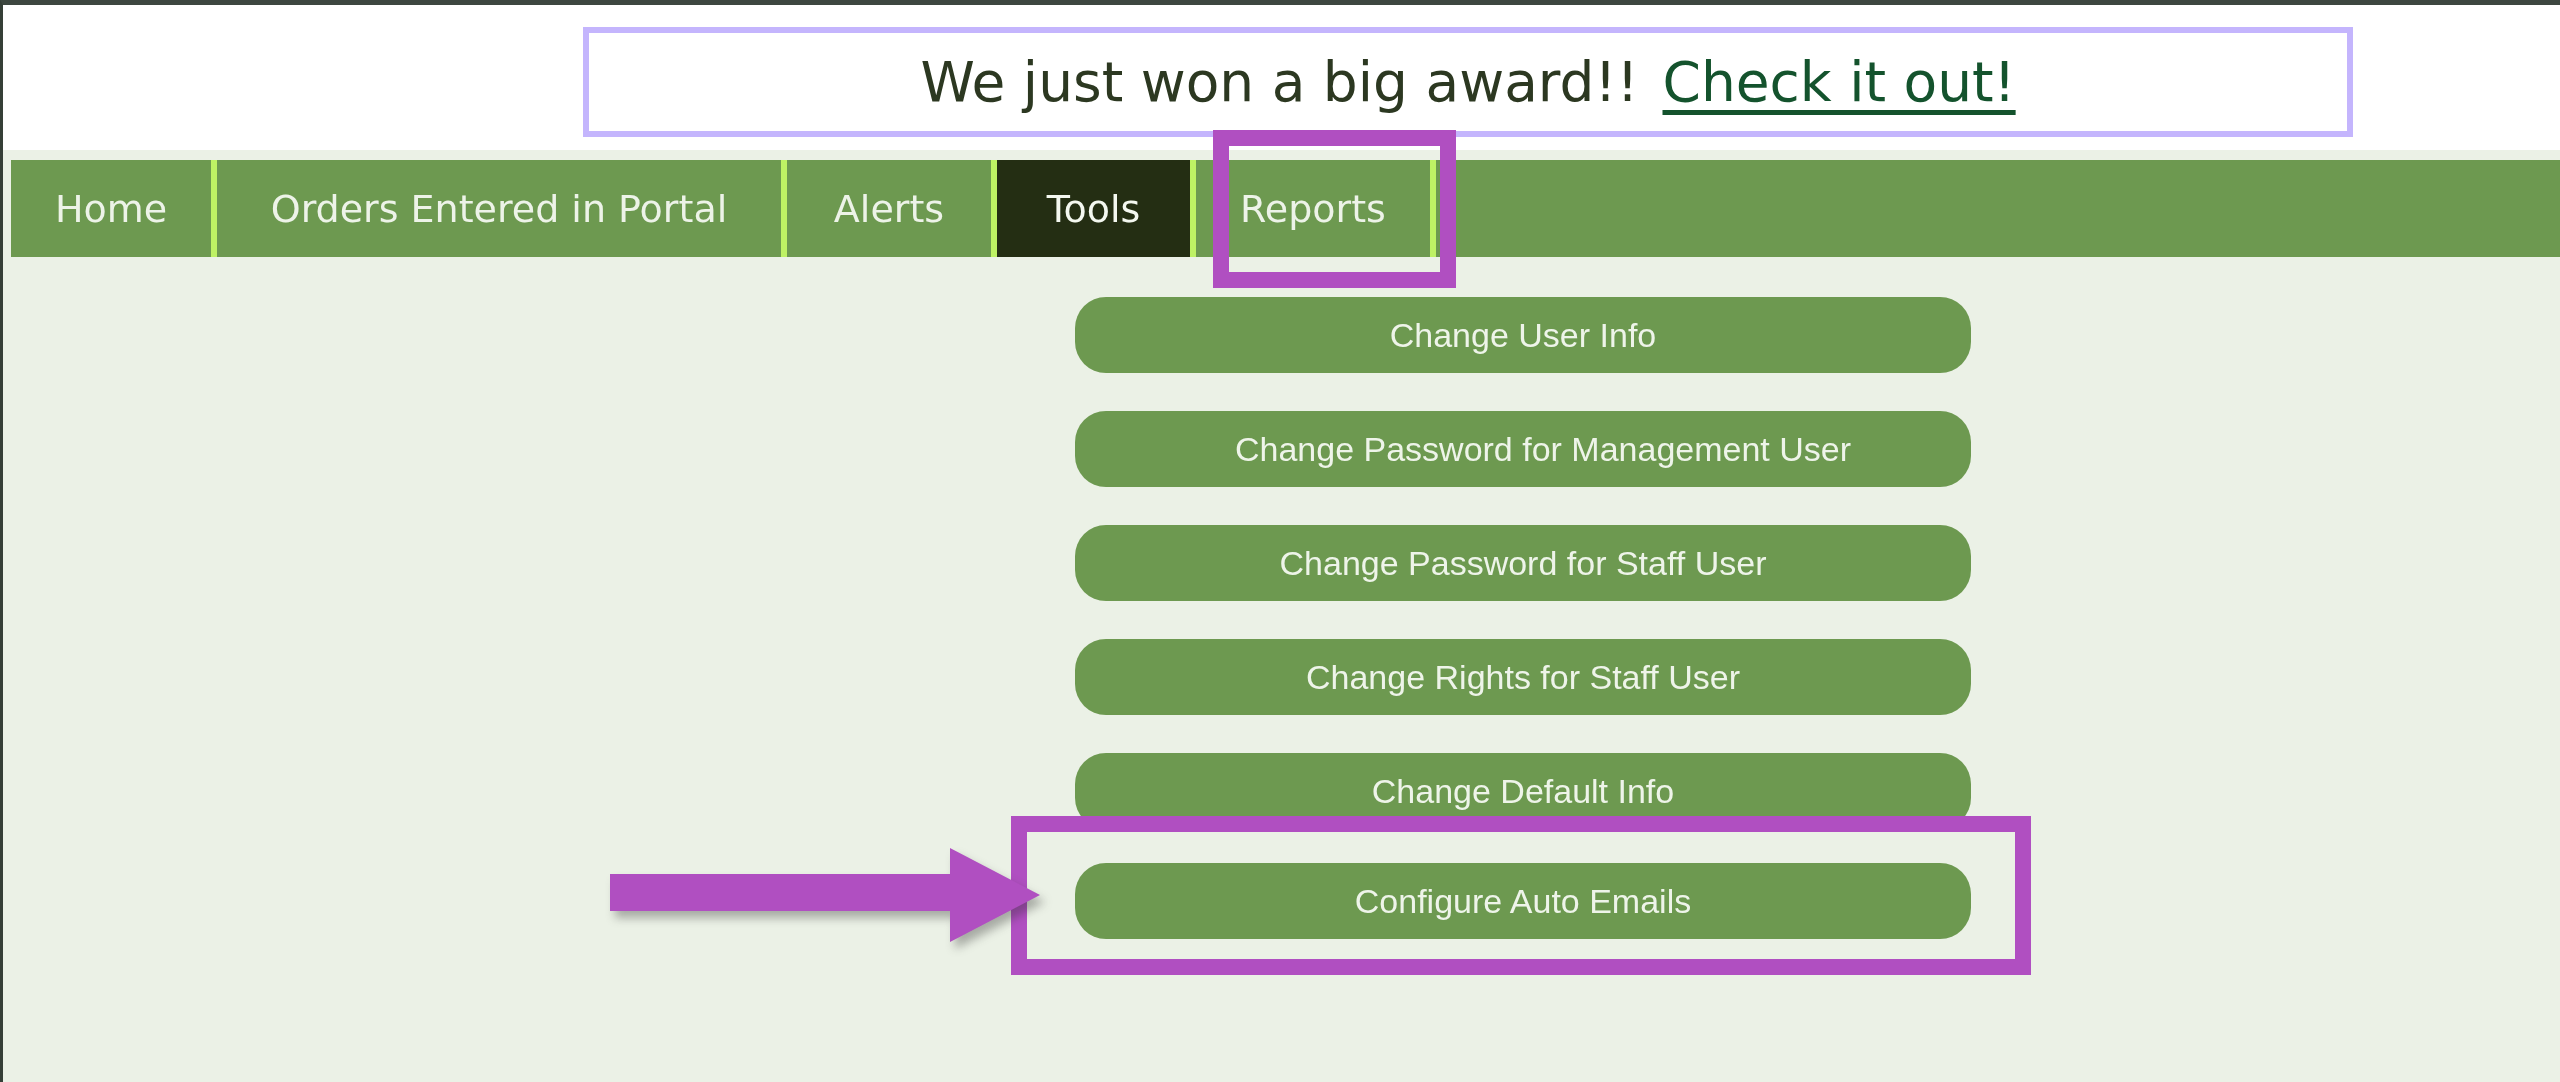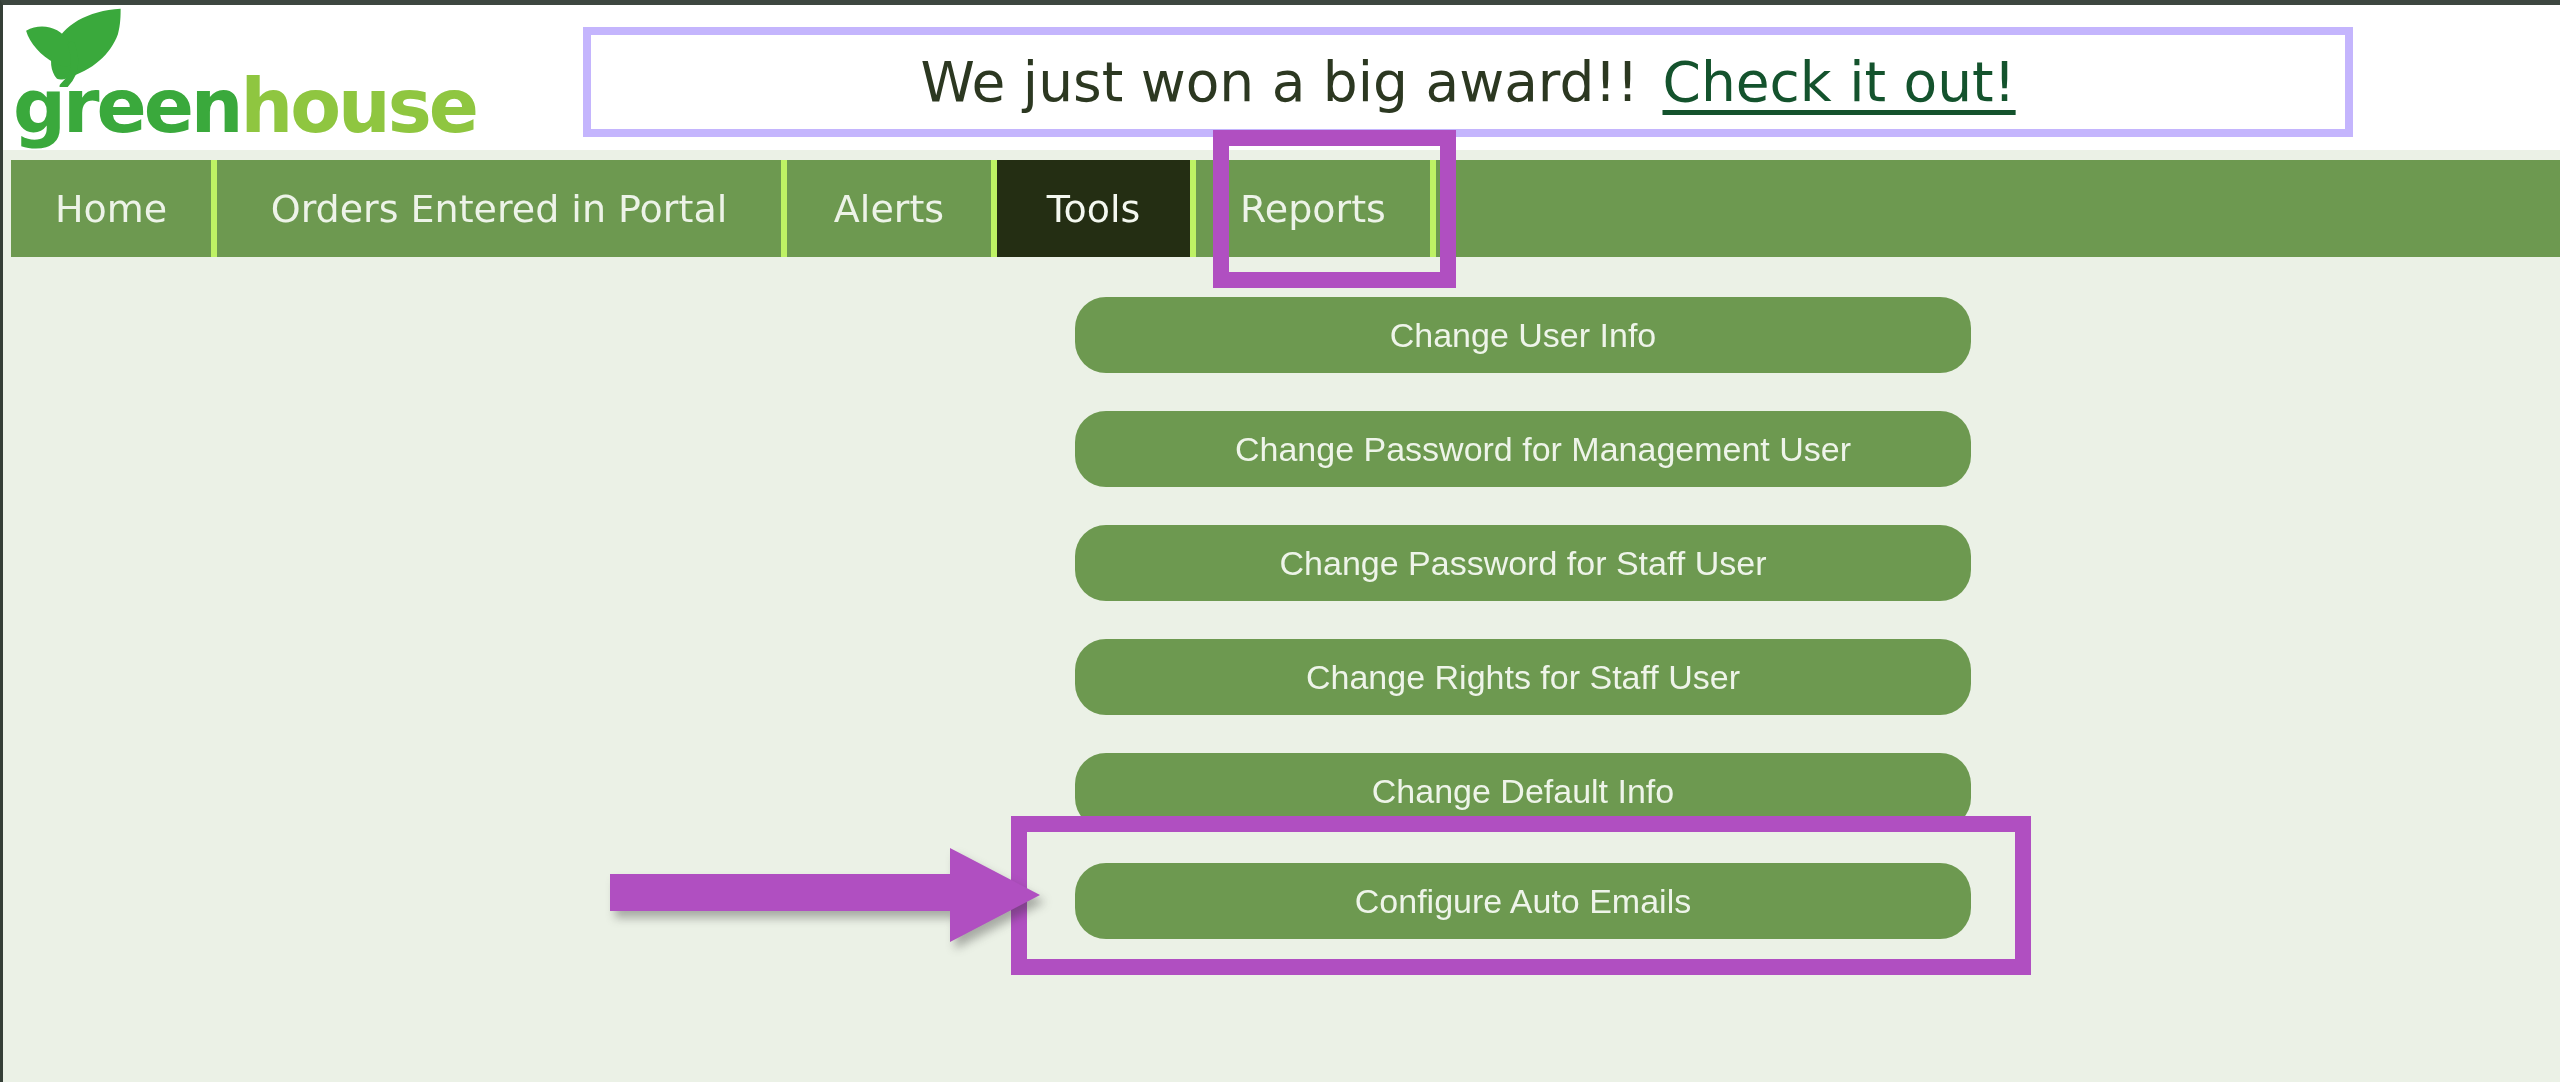--- a/index.html
+++ b/index.html
@@ -22,21 +22,21 @@
   .logo svg{display:block;width:112px;height:80px;margin-left:8px;}
   .logo-text{
     margin-top:-18px;line-height:1;
     font-size:74px;font-weight:700;letter-spacing:-3px;
     white-space:nowrap;
   }
   .logo-green{color:#3aa93c;}
   .logo-lime{color:#8fc640;}
   .banner{
     position:absolute;left:580px;top:22px;width:1770px;height:110px;
-    box-sizing:border-box;border:8px solid #c4b5fd;background:#ffffff;
+    box-sizing:border-box;border:6px solid #c4b5fd;background:#ffffff;
     display:flex;align-items:center;justify-content:center;gap:24px;
     font-size:55px;color:#2c3821;white-space:nowrap;
   }
   .banner a{
     color:#14532d;text-decoration:underline;
     text-decoration-thickness:5px;text-underline-offset:9px;
     cursor:pointer;
   }
   
   .nav{
@@ -84,28 +84,20 @@
     pointer-events:none;
   }
 </style>
 </head>
 <body>
 
 <div class="screen">
 
   <div class="header">
 
-    <div class="logo">
-      <svg viewBox="0 0 120 88">
-        <path d="M 108,2 C 72,4 44,20 35,44 C 29,58 31,71 38,79 C 41,80 45,80 49,78 C 77,70 97,52 105,30 C 108,19 108,9 108,2 Z" fill="#3aa93c"></path>
-        <path d="M 4,26 C 21,17 41,22 51,38 C 57,48 57,58 52,64 C 48,66 42,66 36,62 C 20,53 8,40 4,26 Z" fill="#3aa93c"></path>
-        <path d="M 45,87 C 56,77 61,62 54,42" fill="none" stroke="#3aa93c" stroke-width="8" stroke-linecap="round"></path>
-      </svg>
-      <div class="logo-text"><span class="logo-green">green</span><span class="logo-lime">house</span></div>
-    </div>
 
     <div class="banner">
       <span>We just won a big award!!</span>
       <a>Check it out!</a>
     </div>
 
   </div>
 
   <div class="nav">
     <div class="nav-spacer"></div>

